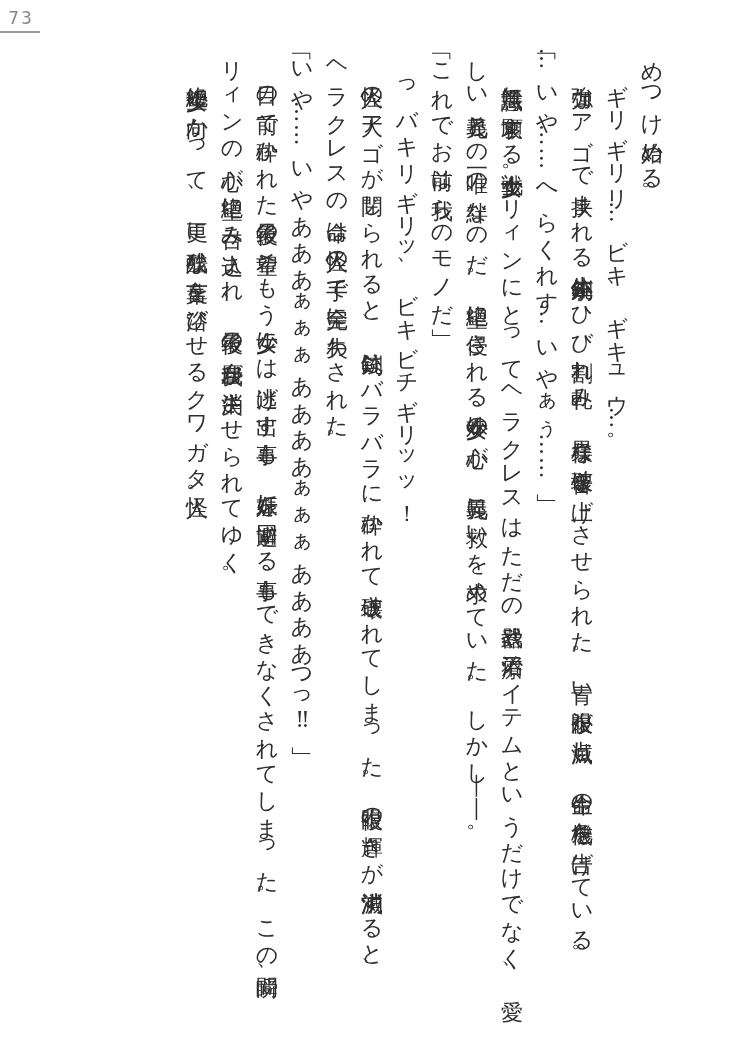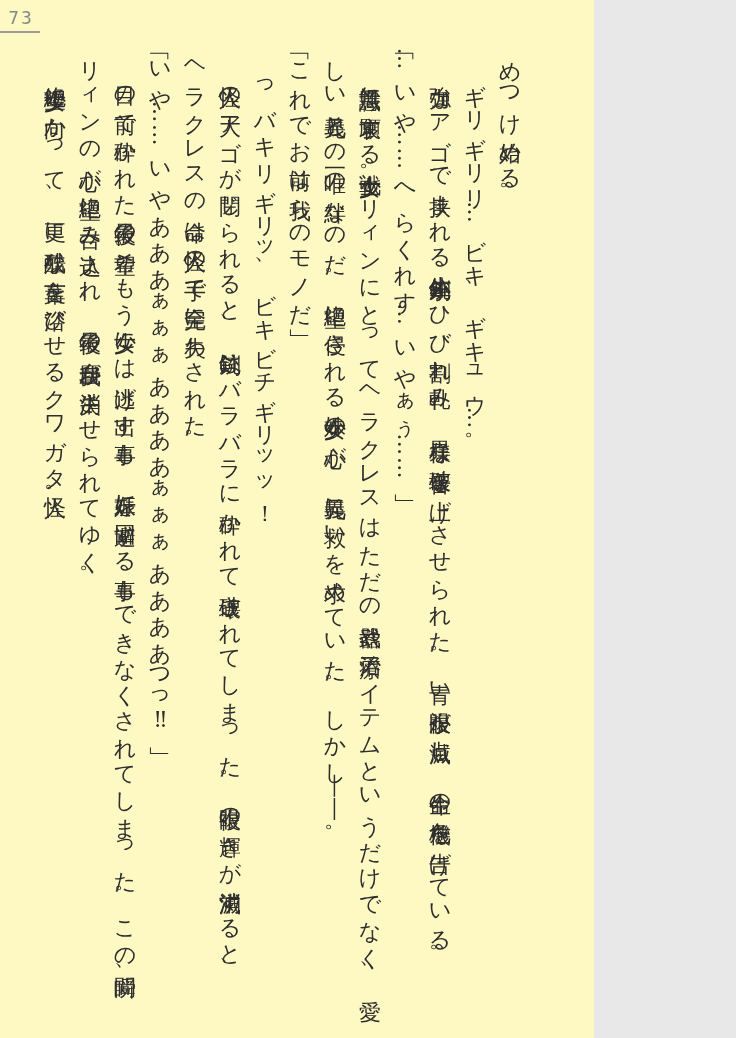--- a/index.html
+++ b/index.html
@@ -1,21 +1,21 @@
 <!DOCTYPE html>
 <html lang="ja"><head>
 <meta charset="utf-8">
 <style>
   * { margin: 0; padding: 0; box-sizing: border-box; }
   html, body { background: #e8e8e8; }
   .page {
     position: relative;
-    width: 594px;
+    width: 736px;
     height: 1038px;
-    background: #fef9c3;
+    background: #ffffff;
     overflow: hidden;
     font-family: "DejaVu Serif", "Liberation Serif", serif;
     text-decoration: underline;
   }
   .folio {
     position: absolute;
     top: 6px;
     left: 0;
     width: 40px;
     text-align: center;

